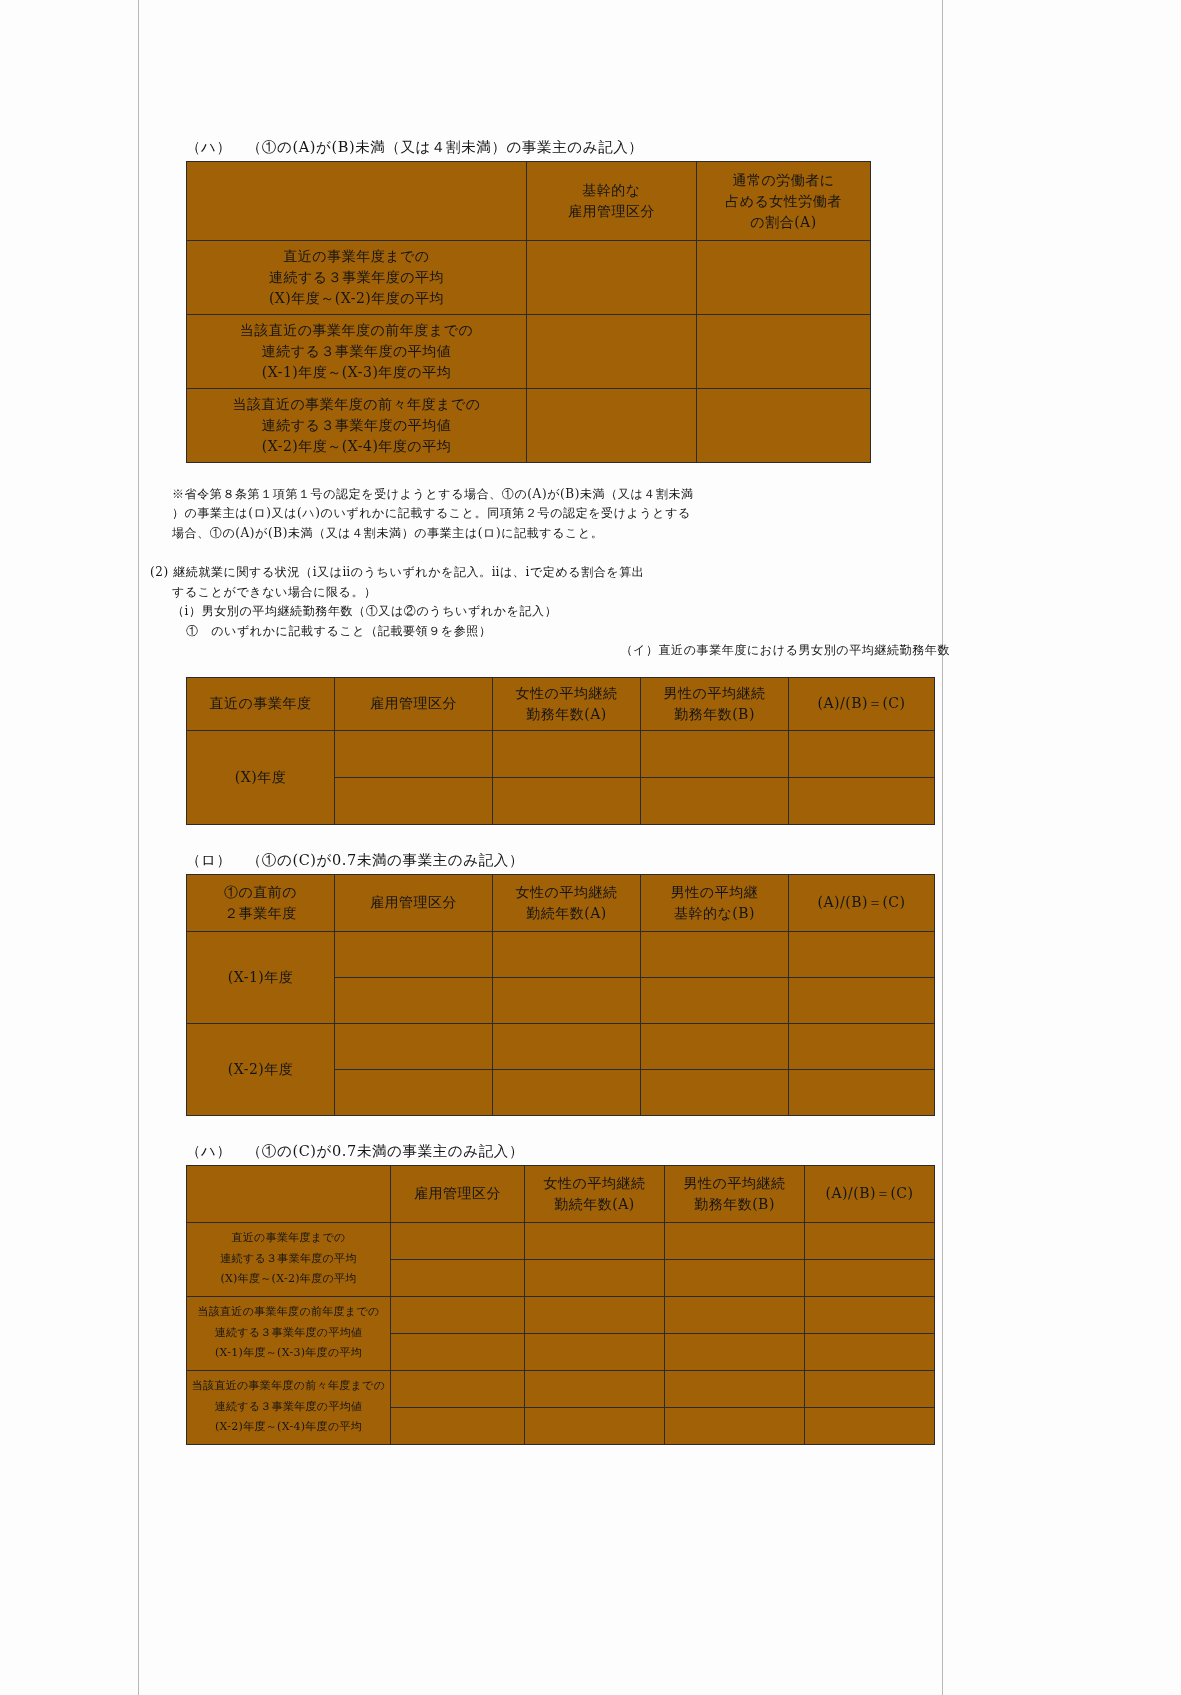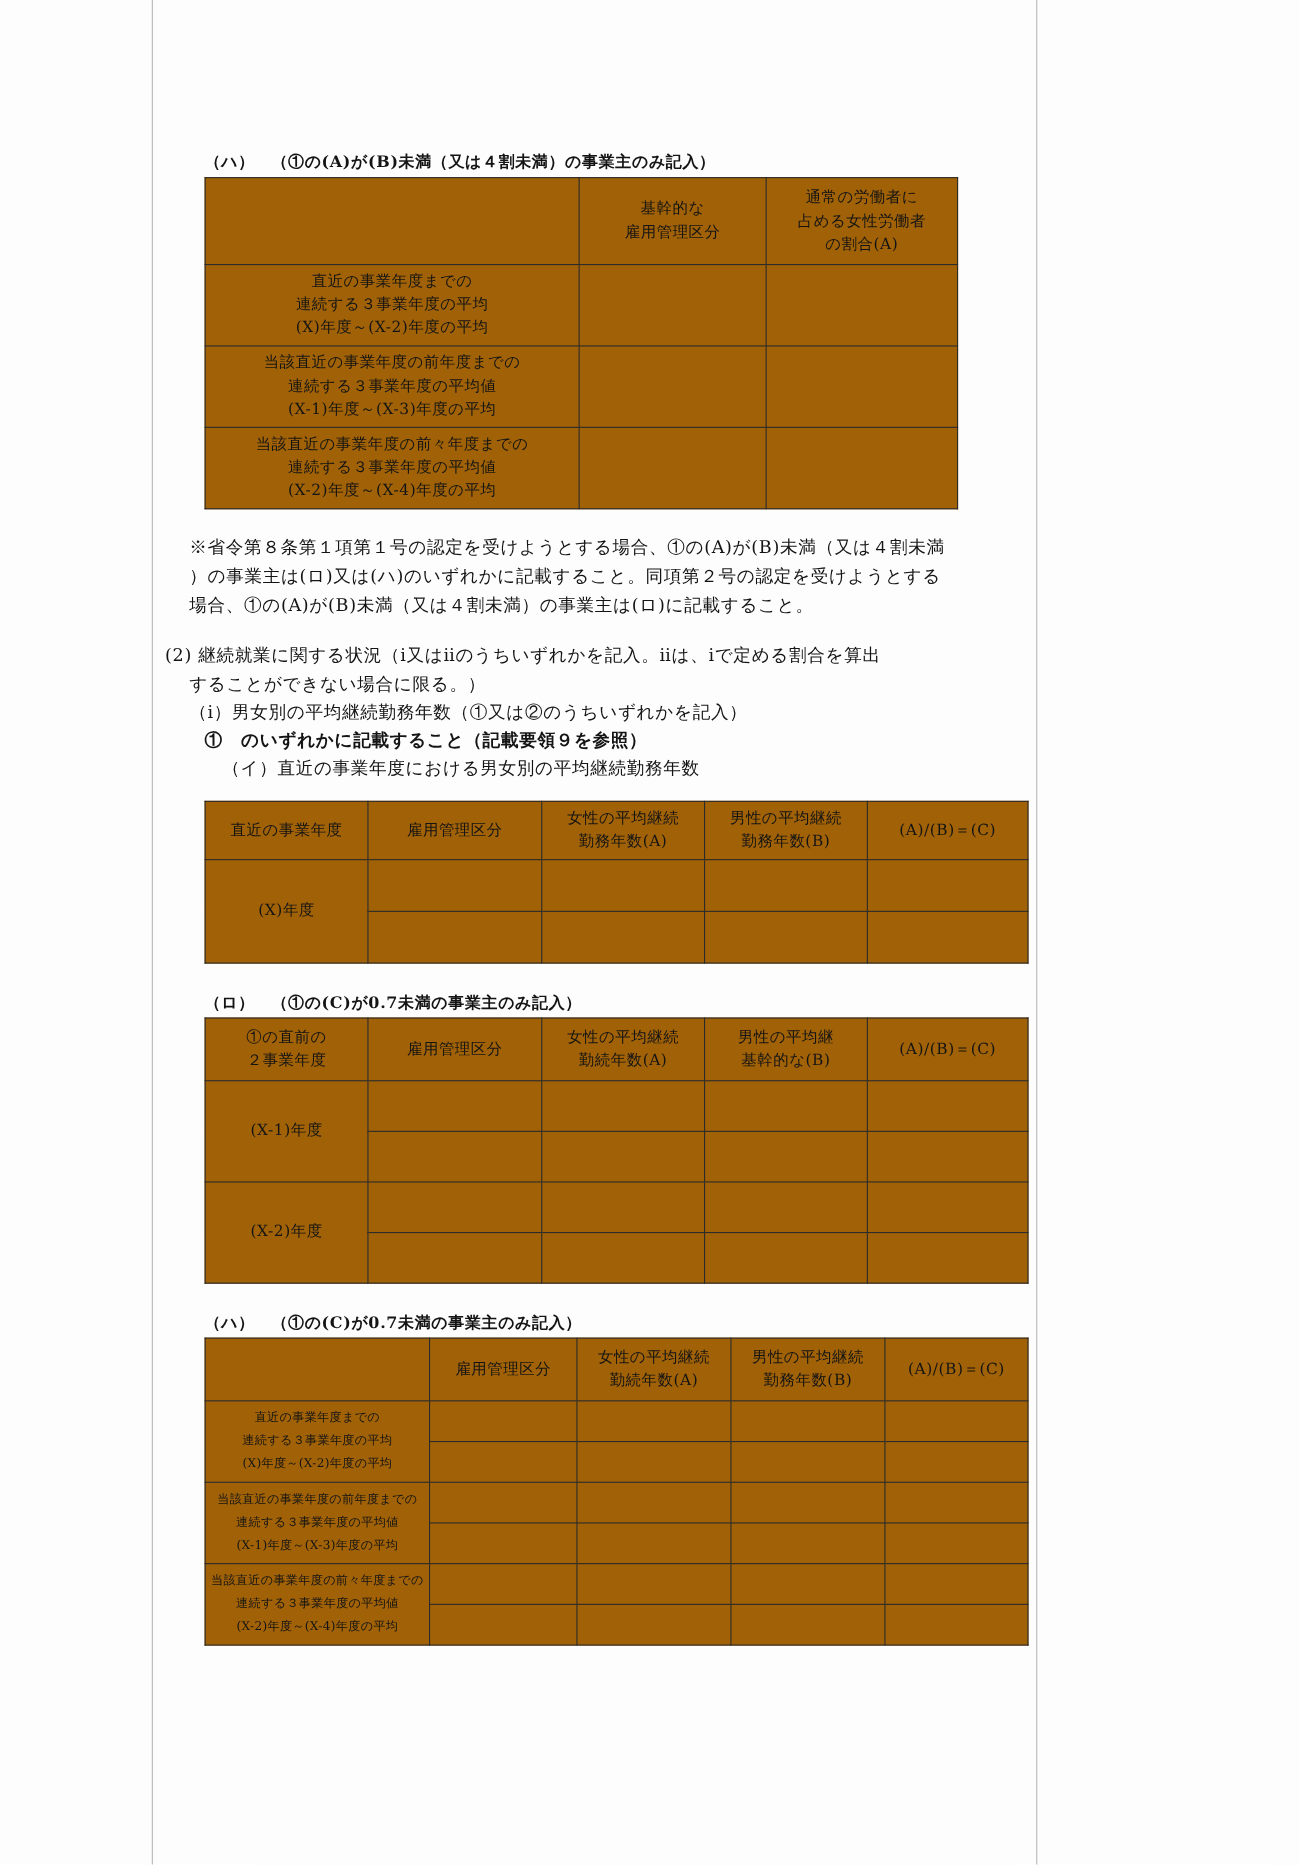--- a/index.html
+++ b/index.html
@@ -36,35 +36,35 @@
 
   .content {
     position: absolute;
     left: 150px;
     top: 138px;
     width: 800px;
   }
 
   
   .line {
-    font-size: 16px;
+    font-size: 12px;
     line-height: 1.62;
     letter-spacing: 0.6px;
     white-space: pre-wrap;
     color: #141414;
   }
   .caption {
     font-size: 14.5px;
     letter-spacing: 0.6px;
     margin-bottom: 4px;
     color: #141414;
   }
   .indent-1 { padding-left: 22px; }
-  .indent-2 { padding-left: 36px; font-weight: bold; }
-  .indent-3 { padding-left: 52px; }
+  .indent-2 { padding-left: 36px; }
+  .indent-3 { padding-left: 52px; text-align: right; }
 
   .note-block {
     margin-top: 22px;
     margin-bottom: 20px;
     padding-left: 22px;
   }
   .note-block .line { text-indent: 0; }
 
   .section-block { margin-top: 4px; }
 

